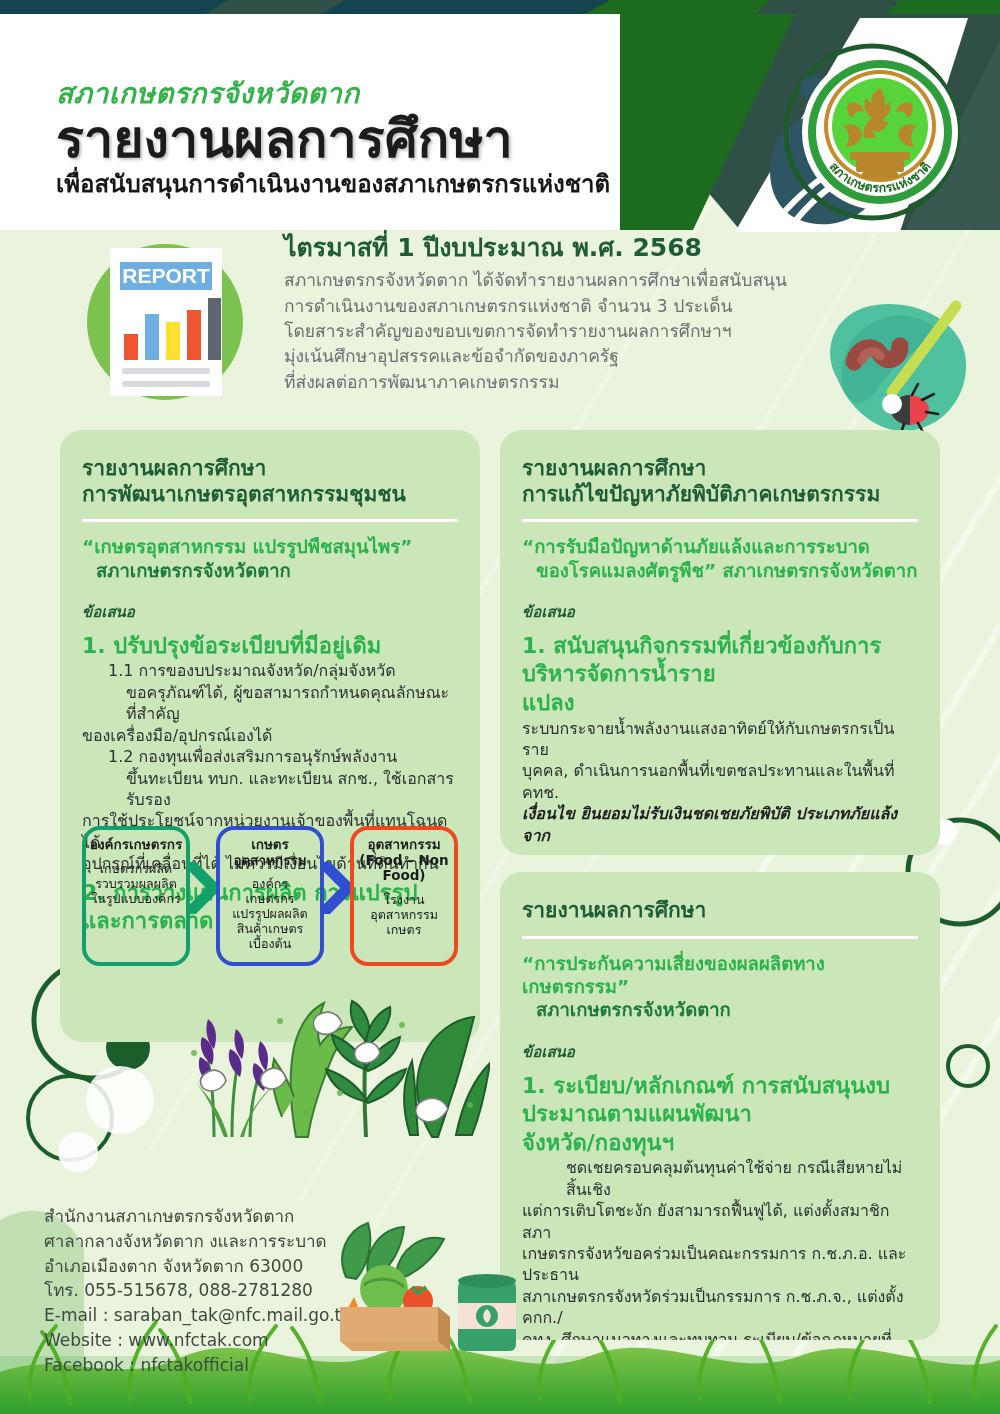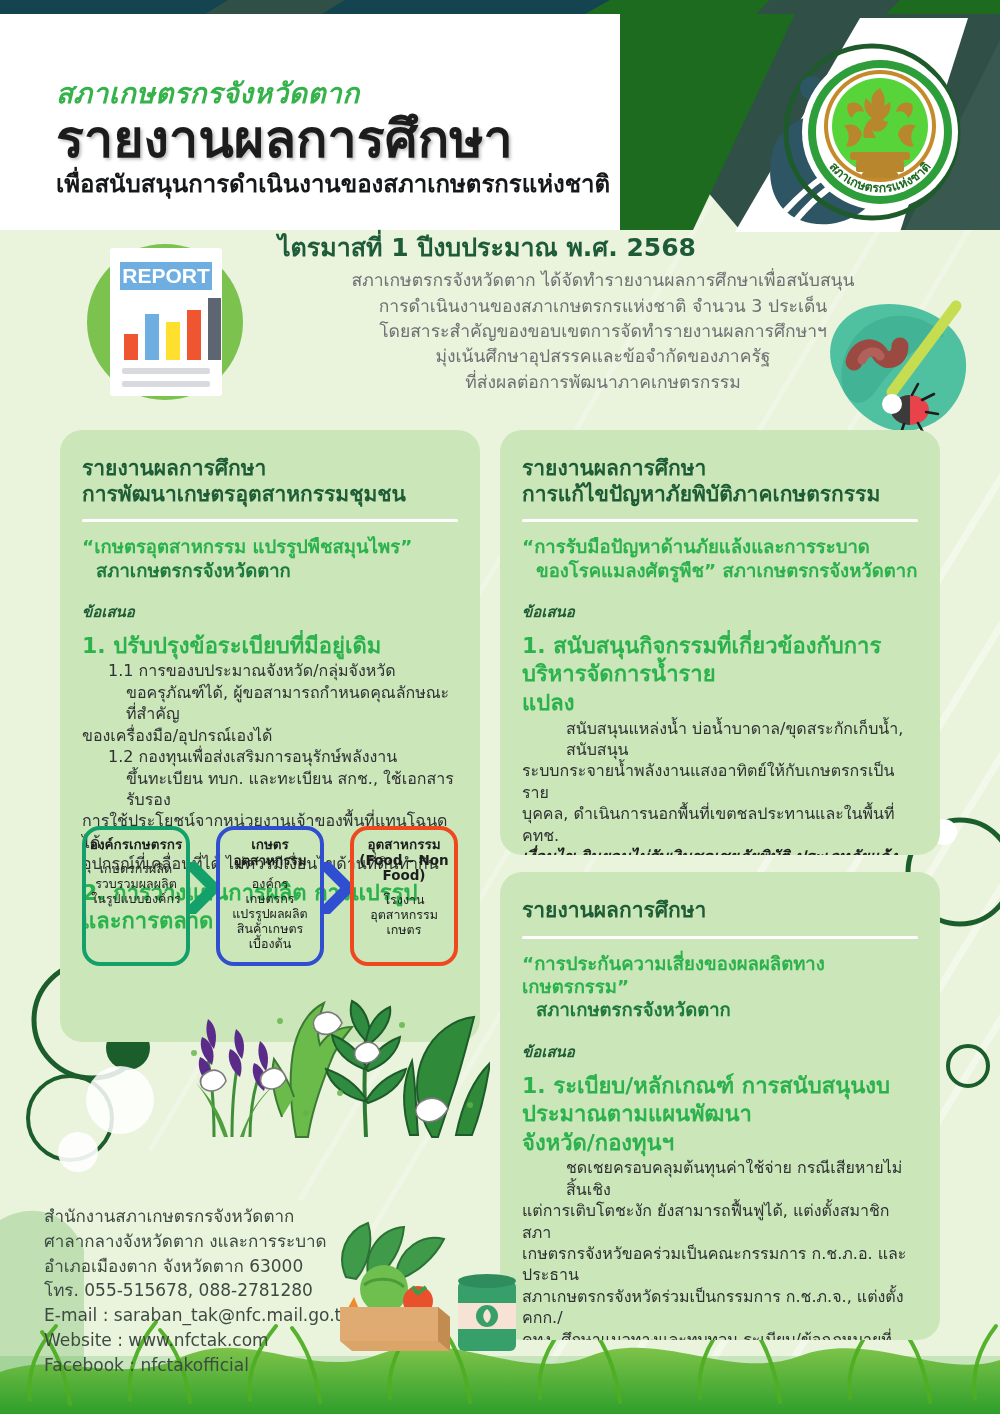--- a/index.html
+++ b/index.html
@@ -36,31 +36,31 @@
     font-weight:700; font-size:24px; line-height:1.2;
     color:#17181a; margin-top:2px;
   }
 
   
   .crest-wrap { position:absolute; left:800px; top:52px; width:160px; height:160px; }
 
   
   .intro { position:absolute; left:72px; top:232px; width:860px; height:180px; }
   .report-icon { position:absolute; left:0; top:2px; width:186px; height:176px; }
-  .intro-text { position:absolute; left:206px; top:0px; width:650px; }
+  .intro-text { position:absolute; left:212px; top:0px; width:650px; }
   .intro-head {
     font-family:"DejaVu Sans",sans-serif;
     font-weight:700; font-size:25px; color:#1e5b38; line-height:1.25;
     margin-bottom:5px;
   }
   .intro-body {
     font-family:"DejaVu Sans",sans-serif;
     font-size:17.5px; color:#6e7073; line-height:1.45;
   }
-  .intro-body div { white-space:nowrap;text-align:center; }
+  .intro-body div { white-space:nowrap; }
 
   
   .card {
     position:absolute;
     background:#cbe7b9;
     border-radius:22px;
     overflow:hidden;
   }
   .card-inner { position:relative; padding:26px 22px 18px 22px; }
 
@@ -474,21 +474,20 @@
         <span class="q1">“การรับมือปัญหาด้านภัยแล้งและการระบาด</span>
         <span class="ind">ของโรคแมลงศัตรูพืช” สภาเกษตรกรจังหวัดตาก</span>
       </div>
       <div class="kho">ข้อเสนอ</div>
       <div class="card-items">
           <div class="item-head">
             <div>1. สนับสนุนกิจกรรมที่เกี่ยวข้องกับการบริหารจัดการน้ำราย</div>
             <div>แปลง</div>
           </div>
           <div class="item-body">
-            <span class="i2">สนับสนุนแหล่งน้ำ บ่อน้ำบาดาล/ขุดสระกักเก็บน้ำ, สนับสนุน</span>
             <span class="i0">ระบบกระจายน้ำพลังงานแสงอาทิตย์ให้กับเกษตรกรเป็นราย</span>
             <span class="i0">บุคคล, ดำเนินการนอกพื้นที่เขตชลประทานและในพื้นที่ คทช.</span>
             <span class="i0 emph">เงื่อนไข ยินยอมไม่รับเงินชดเชยภัยพิบัติ ประเภทภัยแล้งจาก</span>
           </div>
         </div>
     </div>
   </div>
 
   <div class="card" id="card-insurance">
     <div class="card-inner">

